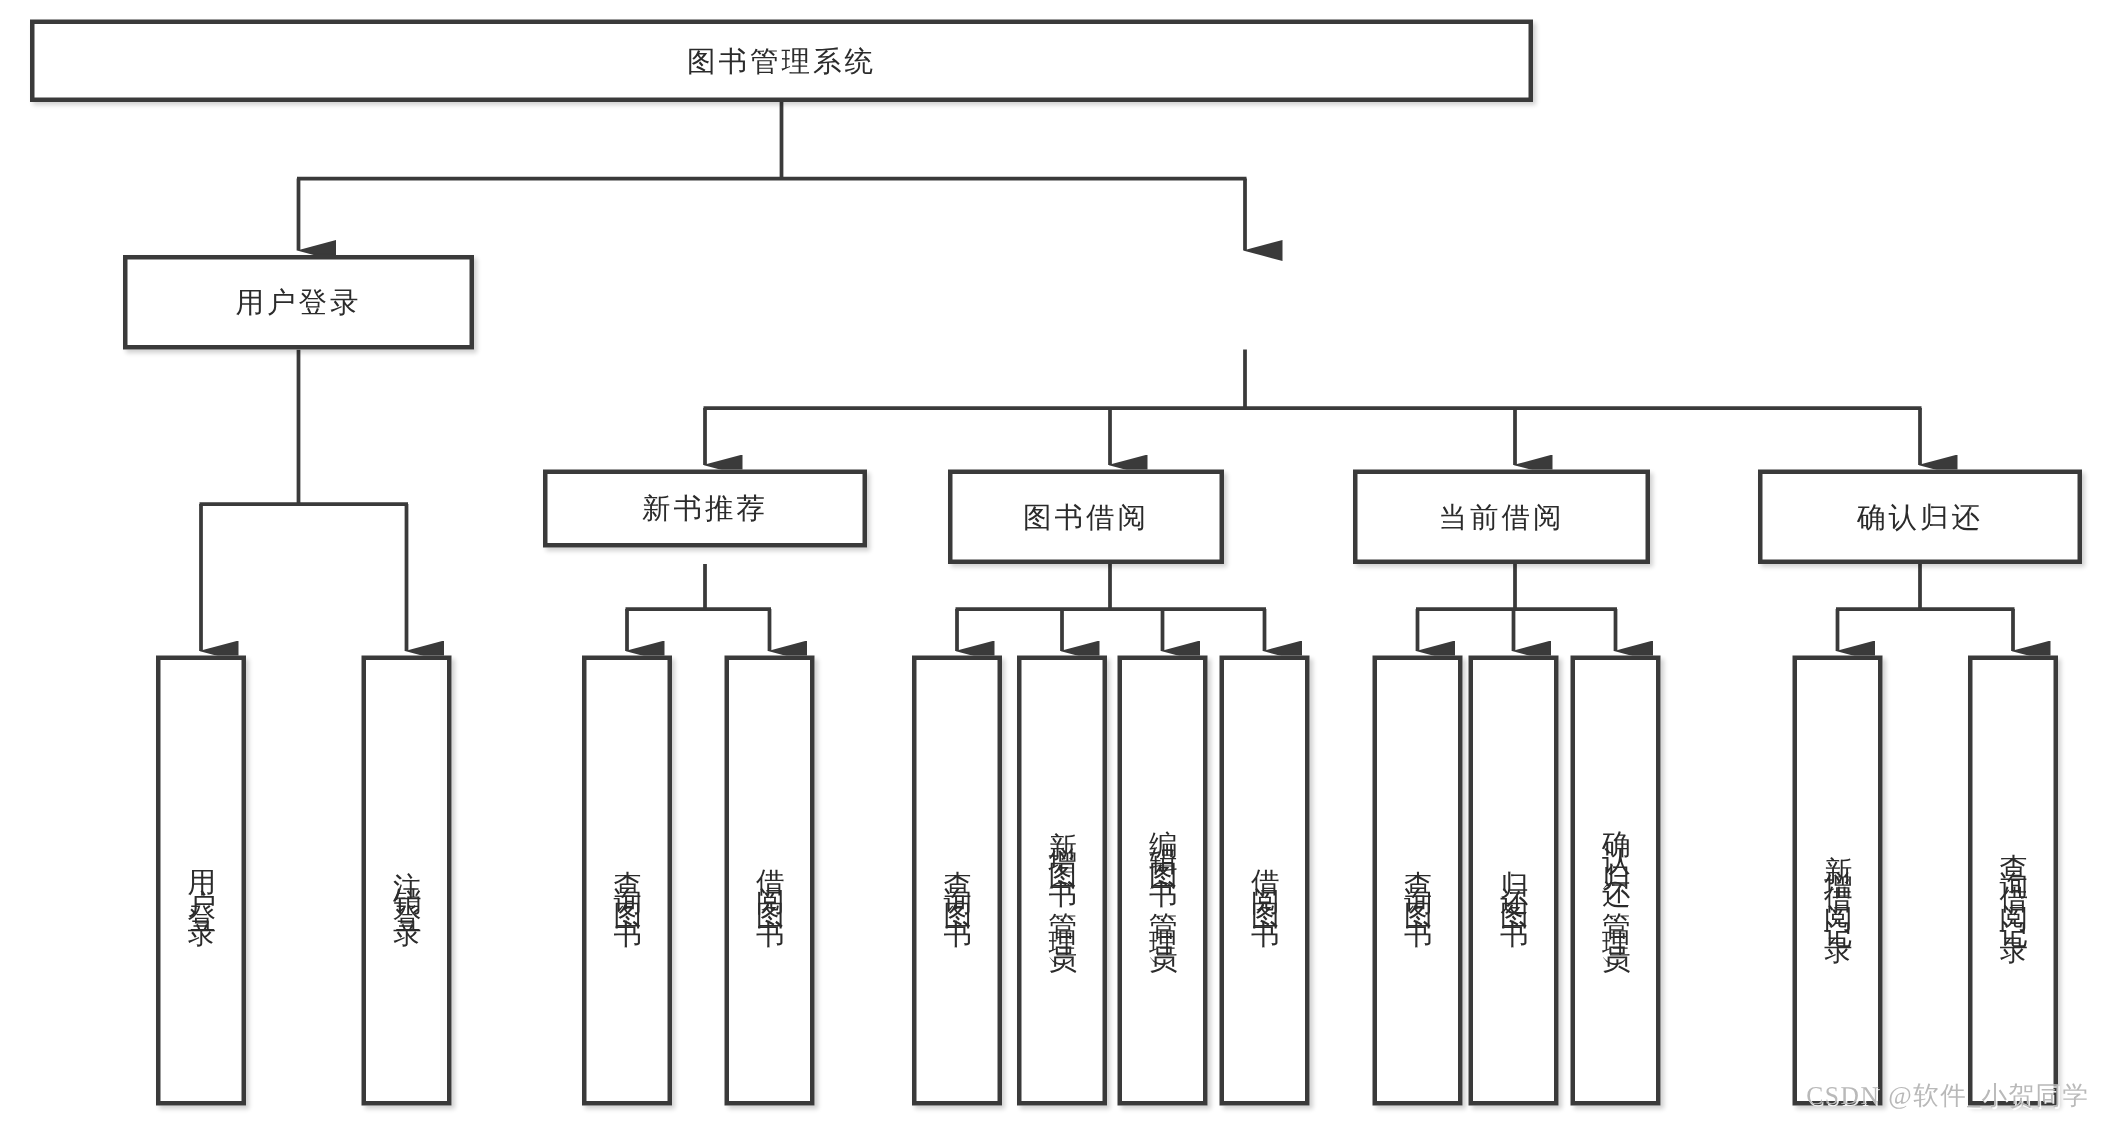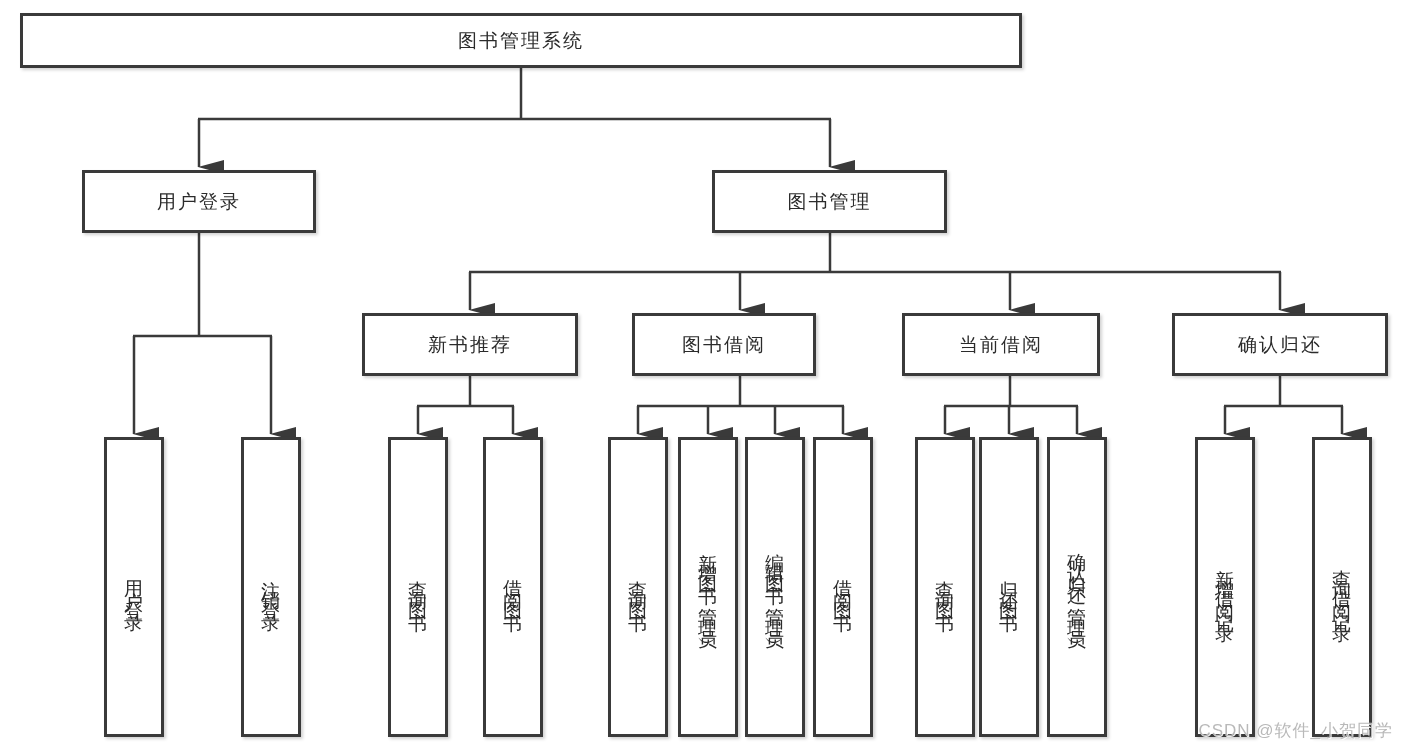--- a/index.html
+++ b/index.html
@@ -5,21 +5,21 @@
   html, body {
     margin: 0;
     padding: 0;
     background: #ffffff;
   }
   .canvas {
     position: relative;
     width: 1405px;
     height: 747px;
     background: var(--background, #ffffff);
-    font-family: Liberation Sans, sans-serif;
+    font-family: Liberation Serif, serif;
     overflow: hidden;
   }
   .connectors {
     position: absolute;
     left: 0;
     top: 0;
     width: 1405px;
     height: 747px;
   }
   .node {
@@ -122,23 +122,22 @@
         <line x1="1224" y1="406" x2="1343" y2="406"></line>
         <line x1="1225" y1="406" x2="1225" y2="434" marker-end="url(#arrowhead)"></line>
         <line x1="1342" y1="406" x2="1342" y2="434" marker-end="url(#arrowhead)"></line>
       </g>
     </g>
   </svg>
 
   <div class="node hnode" style="left:20px; top:13px; width:1002px; height:55px;">图书管理系统</div>
 
   <div class="node hnode" style="left:82px; top:170px; width:234px; height:63px;">用户登录</div>
-  <div class="node hnode" style="left:712px; top:170px; width:235px; height:63px;">图书管理</div>
 
-  <div class="node hnode" style="left:362px; top:313px; width:216px; height:63px;">新书推荐</div>
+  <div class="node hnode" style="left:362px; top:313px; width:216px; height:52px;">新书推荐</div>
   <div class="node hnode" style="left:632px; top:313px; width:184px; height:63px;">图书借阅</div>
   <div class="node hnode" style="left:902px; top:313px; width:198px; height:63px;">当前借阅</div>
   <div class="node hnode" style="left:1172px; top:313px; width:216px; height:63px;">确认归还</div>
 
   <div class="node vnode" style="left:104px; top:437px; width:60px; height:300px;">用户登录</div>
   <div class="node vnode" style="left:241px; top:437px; width:60px; height:300px;">注销登录</div>
 
   <div class="node vnode" style="left:388px; top:437px; width:60px; height:300px;">查询图书</div>
   <div class="node vnode" style="left:483px; top:437px; width:60px; height:300px;">借阅图书</div>
 

